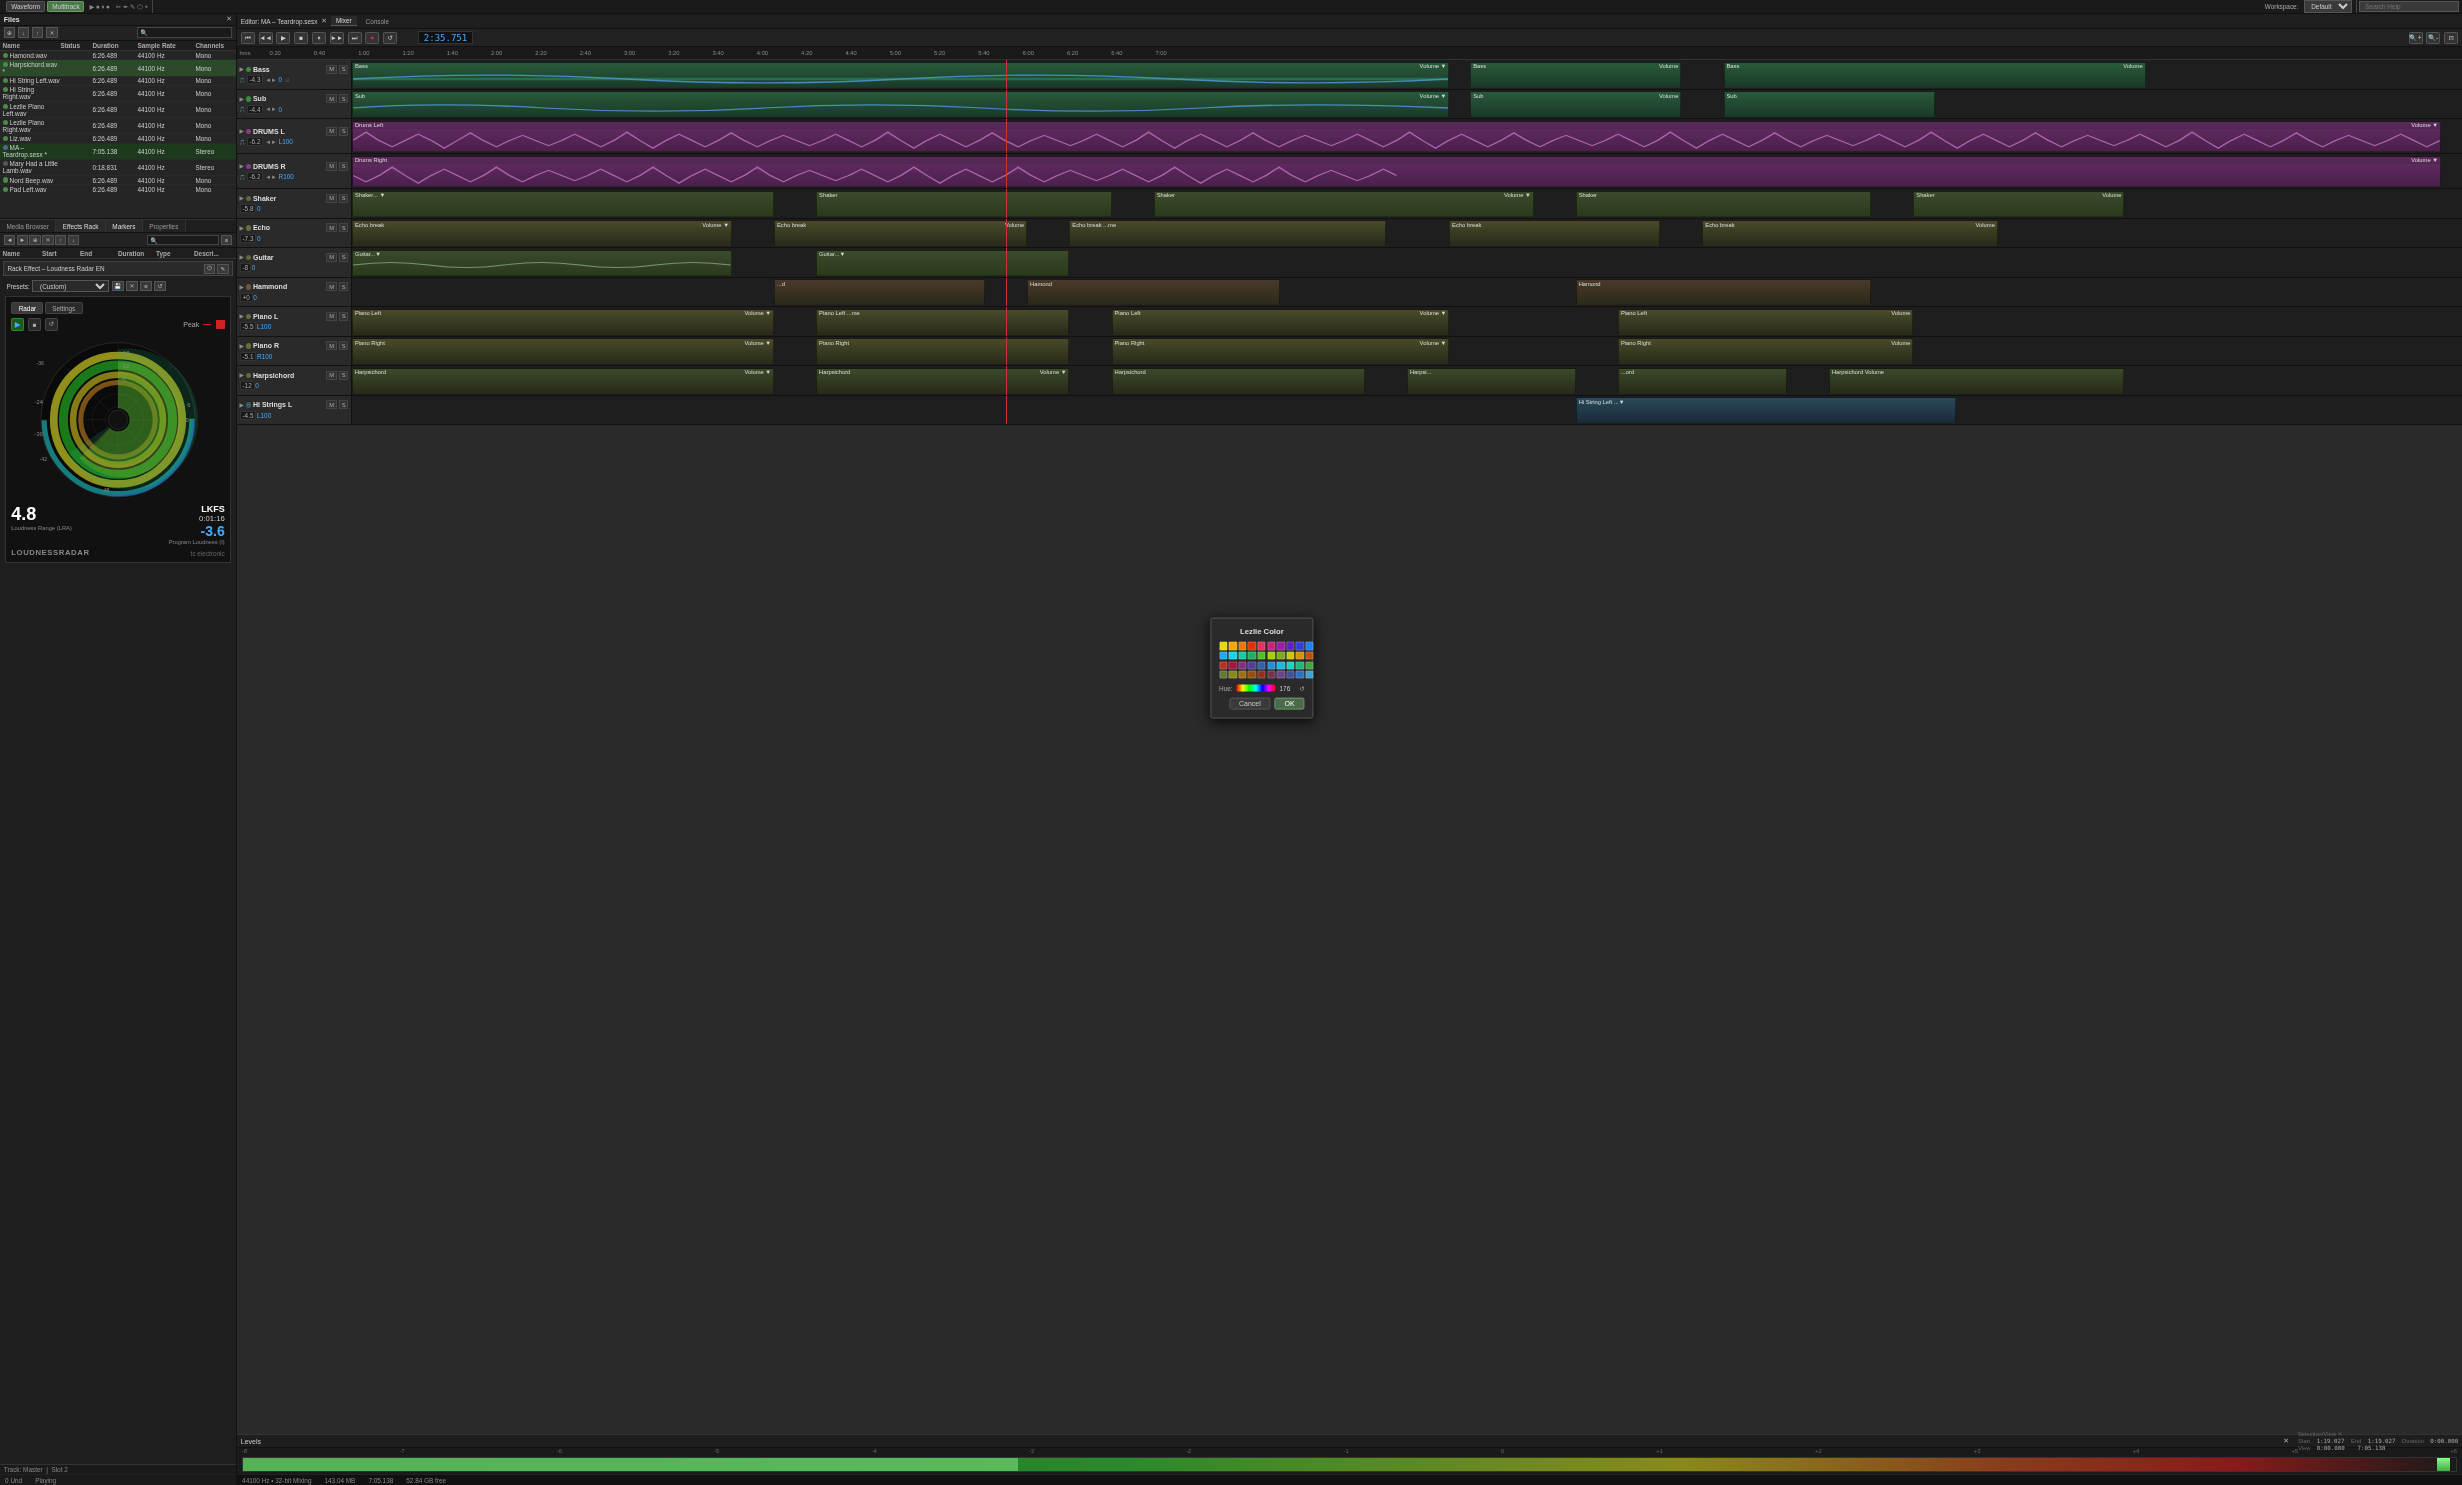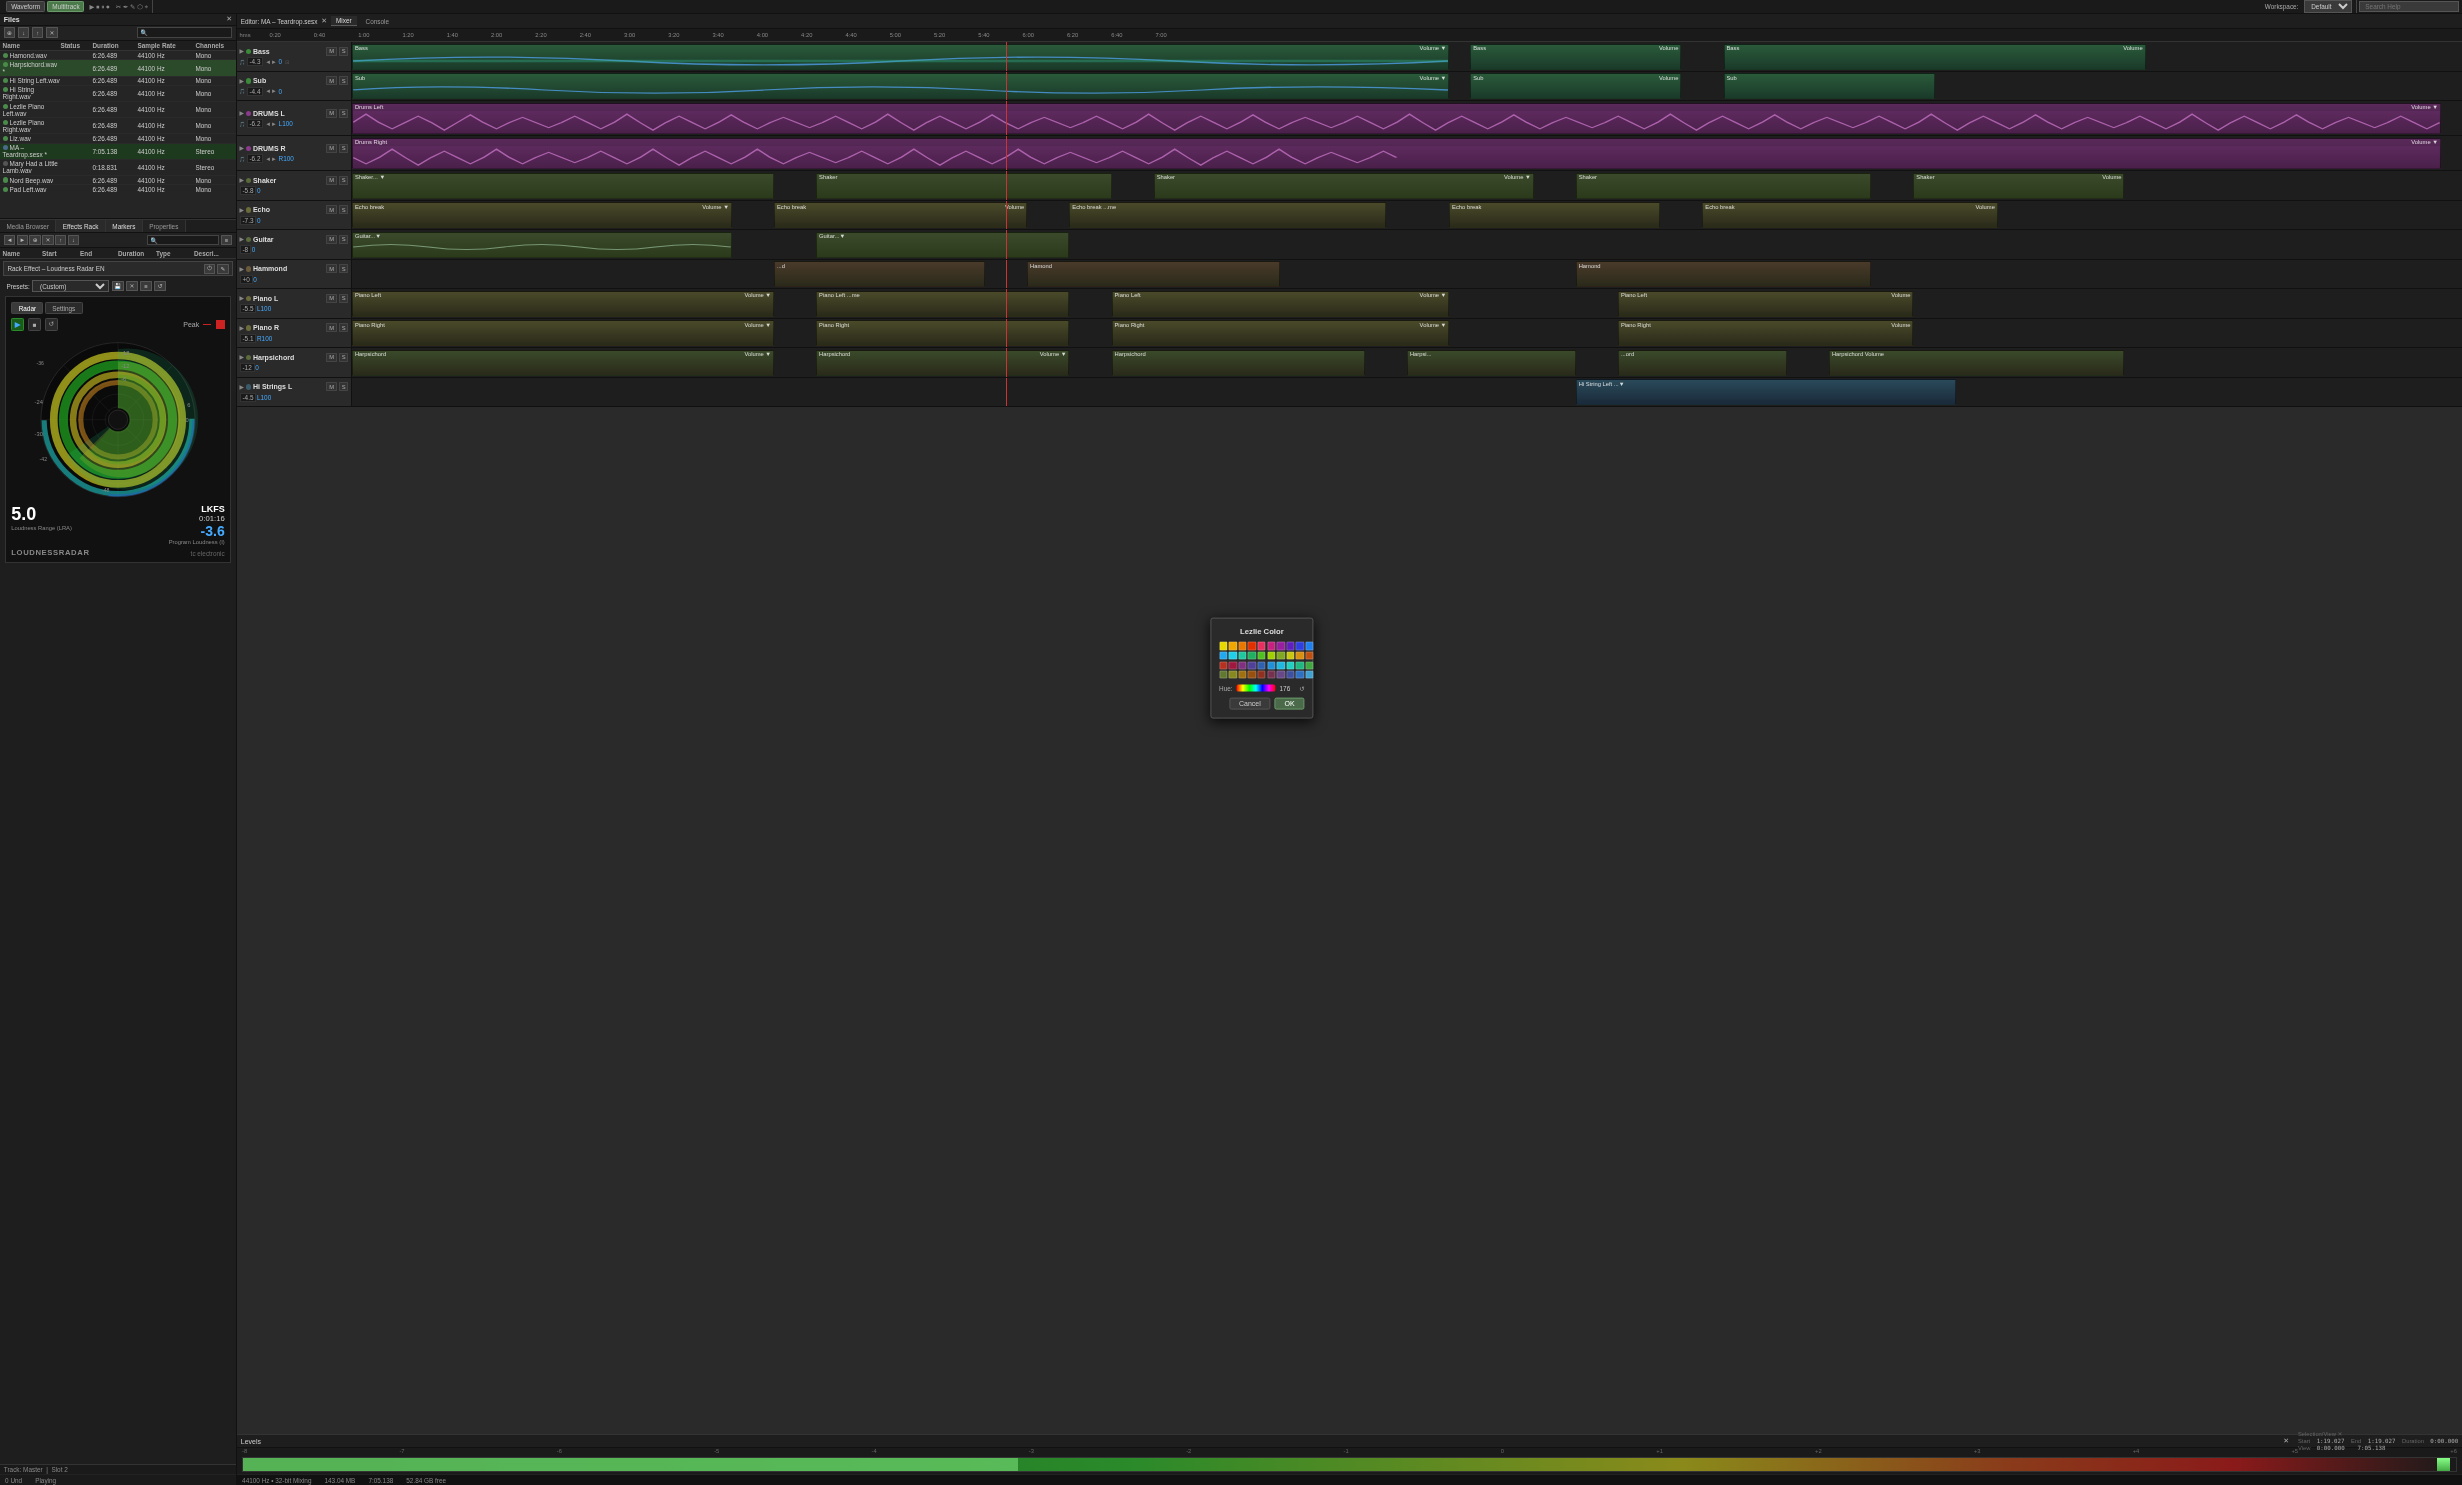--- a/index.html
+++ b/index.html
@@ -971,21 +971,21 @@
               <text x="13" y="50" fill="#888" font-size="8">-36</text>
               <text x="18" y="200" fill="#888" font-size="8">-42</text>
               <text x="115" y="248" fill="#888" font-size="8">-48</text>
 
               <circle cx="140" cy="135" r="118" fill="none" stroke="#2060c0" stroke-width="4" opacity="0.5" stroke-dasharray="200 555"></circle>
             </svg>
           </div>
 
           <div class="loudness-stats">
             <div>
-              <div class="stat-big">5.0</div>
+              <div class="stat-big">4.8</div>
               <div class="stat-label">Loudness Range (LRA)</div>
             </div>
             <div class="stat-right">
               <div class="stat-lkfs">LKFS</div>
               <div class="stat-time">0:01:16</div>
               <div class="stat-program">-3.6</div>
               <div class="stat-label">Program Loudness (I)</div>
             </div>
           </div>
 
@@ -1009,20 +1009,37 @@
 
   <div id="right-area">
 
     <div id="editor-header">
       <span class="editor-title">Editor: MA – Teardrop.sesx</span>
       <span style="cursor:pointer; color:#aaa;">✕</span>
       <div class="editor-tab active">Mixer</div>
       <div class="editor-tab">Console</div>
     </div>
 
+    <div id="transport-bar">
+      <div class="transport-btn">⏮</div>
+      <div class="transport-btn">◄◄</div>
+      <div class="transport-btn">▶</div>
+      <div class="transport-btn">■</div>
+      <div class="transport-btn">⏸</div>
+      <div class="transport-btn">►►</div>
+      <div class="transport-btn">⏭</div>
+      <div class="transport-btn" style="color:#cc3333;">⏺</div>
+      <div class="transport-btn">↺</div>
+      <div style="width:13px;"></div>
+      <span class="time-display">2:35.751</span>
+      <div class="spacer"></div>
+      <div class="transport-btn">🔍+</div>
+      <div class="transport-btn">🔍-</div>
+      <div class="transport-btn">⊡</div>
+    </div>
 
     <div id="timeline-area">
 
       <div id="timeline-ruler">
         <div style="display:flex; width:100%; overflow:hidden; font-size:5.8px; color:#888; padding: 0 2.6px;">
           <span style="margin-right:19px;">hms</span>
           <span style="margin-right:33px;">0:20</span>
           <span style="margin-right:33px;">0:40</span>
           <span style="margin-right:33px;">1:00</span>
           <span style="margin-right:33px;">1:20</span>

